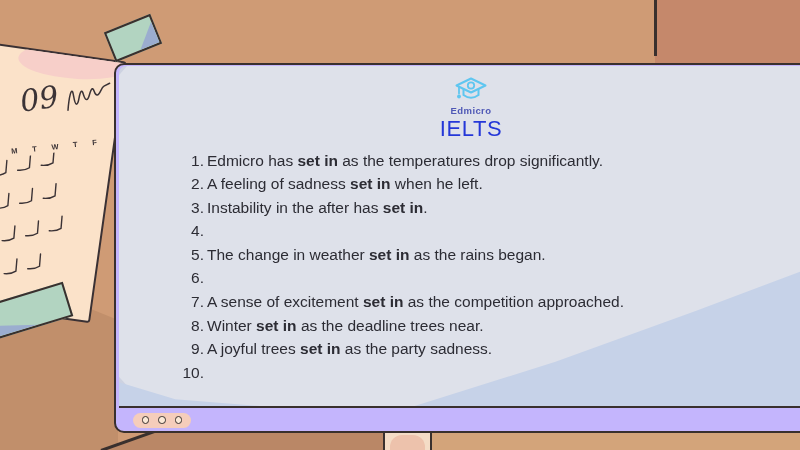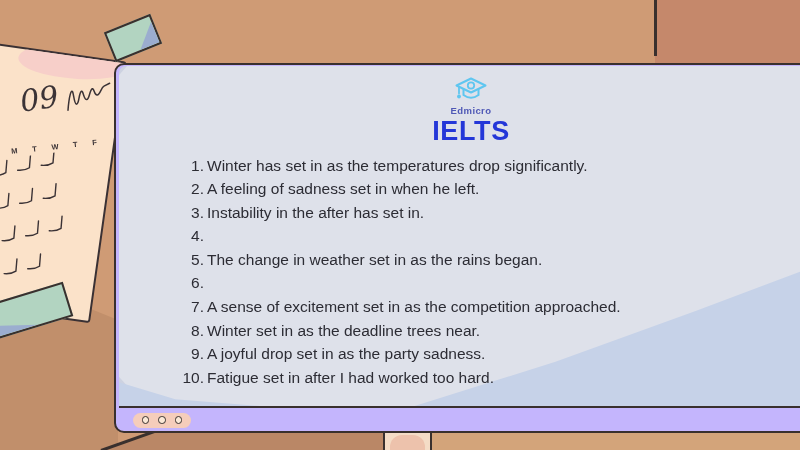--- a/index.html
+++ b/index.html
@@ -58,26 +58,26 @@
   .screen-swoosh{position:absolute;inset:0;background:#c6d2e8;
     clip-path:polygon(0 93%,8% 98%,20% 100%,42% 100%,62% 87%,82% 72%,100% 58%,100% 100%,0 100%);}
   .bezel-buttons{position:absolute;left:17px;bottom:3.5px;width:58px;height:15px;background:#f5cdbb;
     border-radius:9px;display:flex;align-items:center;justify-content:center;gap:9px;}
   .mbtn{width:7.5px;height:7.5px;border:1.7px solid #39302e;border-radius:50%;
     background:#fbe9d7;box-sizing:border-box;}
   
   .screen-content{position:relative;height:100%;}
   .logo{display:flex;flex-direction:column;align-items:center;margin-top:11px;line-height:1;}
   .logo-brand{font-size:9.5px;font-weight:bold;letter-spacing:.4px;color:#4f58b6;margin-top:2px;}
-  .logo-product{font-size:27px;font-weight:700;letter-spacing:.6px;color:#2437d8;margin-top:2px;}
+  .logo-product{font-size:22px;font-weight:400;letter-spacing:.6px;color:#2437d8;margin-top:2px;}
   .sentences{margin:9px 0 0 56px;}
   .sentence-row{display:flex;font-size:15.5px;line-height:23.6px;color:#2c2c34;white-space:nowrap;}
   .sentence-row .num{width:29px;text-align:right;flex:0 0 auto;}
   .sentence-row .txt{margin-left:3px;}
-  .sentence-row .bold{font-weight:normal;}
+  .sentence-row .bold{font-weight:bold;}
 </style>
 </head>
 <body>
 
 <div class="scene">
 
   <div class="wall-right"></div>
   <div class="wall-corner-line"></div>
   <div class="wall-right-low"></div>
   <div class="desk-line-right"></div>
@@ -148,21 +148,21 @@
             <path d="M9.5,12.5 L9.5,18 Q17,23.5 24.5,18 L24.5,12.5" fill="none" stroke="#5fc6f0" stroke-width="2" stroke-linecap="round"></path>
             <path d="M5,10 L5,16.5" stroke="#5fc6f0" stroke-width="1.8" stroke-linecap="round"></path>
             <circle cx="5" cy="19.5" r="1.9" fill="#5fc6f0"></circle>
           </svg>
           <span class="logo-brand">Edmicro</span>
           <span class="logo-product">IELTS</span>
         </div>
         <div class="sentences">
             <div class="sentence-row">
               <span class="num">1.</span>
-              <span class="txt"><span>Winter has </span><span class="bold">set in</span><span> as the temperatures drop significantly.</span></span>
+              <span class="txt"><span>Edmicro has </span><span class="bold">set in</span><span> as the temperatures drop significantly.</span></span>
             </div>
             <div class="sentence-row">
               <span class="num">2.</span>
               <span class="txt"><span>A feeling of sadness </span><span class="bold">set in</span><span> when he left.</span></span>
             </div>
             <div class="sentence-row">
               <span class="num">3.</span>
               <span class="txt"><span>Instability in the after has </span><span class="bold">set in</span><span>.</span></span>
             </div>
             <div class="sentence-row">
@@ -178,25 +178,24 @@
             <div class="sentence-row">
               <span class="num">7.</span>
               <span class="txt"><span>A sense of excitement </span><span class="bold">set in</span><span> as the competition approached.</span></span>
             </div>
             <div class="sentence-row">
               <span class="num">8.</span>
               <span class="txt"><span>Winter </span><span class="bold">set in</span><span> as the deadline trees near.</span></span>
             </div>
             <div class="sentence-row">
               <span class="num">9.</span>
-              <span class="txt"><span>A joyful drop </span><span class="bold">set in</span><span> as the party sadness.</span></span>
+              <span class="txt"><span>A joyful trees </span><span class="bold">set in</span><span> as the party sadness.</span></span>
             </div>
             <div class="sentence-row">
               <span class="num">10.</span>
-              <span class="txt"><span>Fatigue </span><span class="bold">set in</span><span> after I had worked too hard.</span></span>
             </div>
           </div>
       </div>
     </div>
     <div class="bezel-buttons">
       <div class="mbtn"></div>
       <div class="mbtn"></div>
       <div class="mbtn"></div>
     </div>
   </div>

